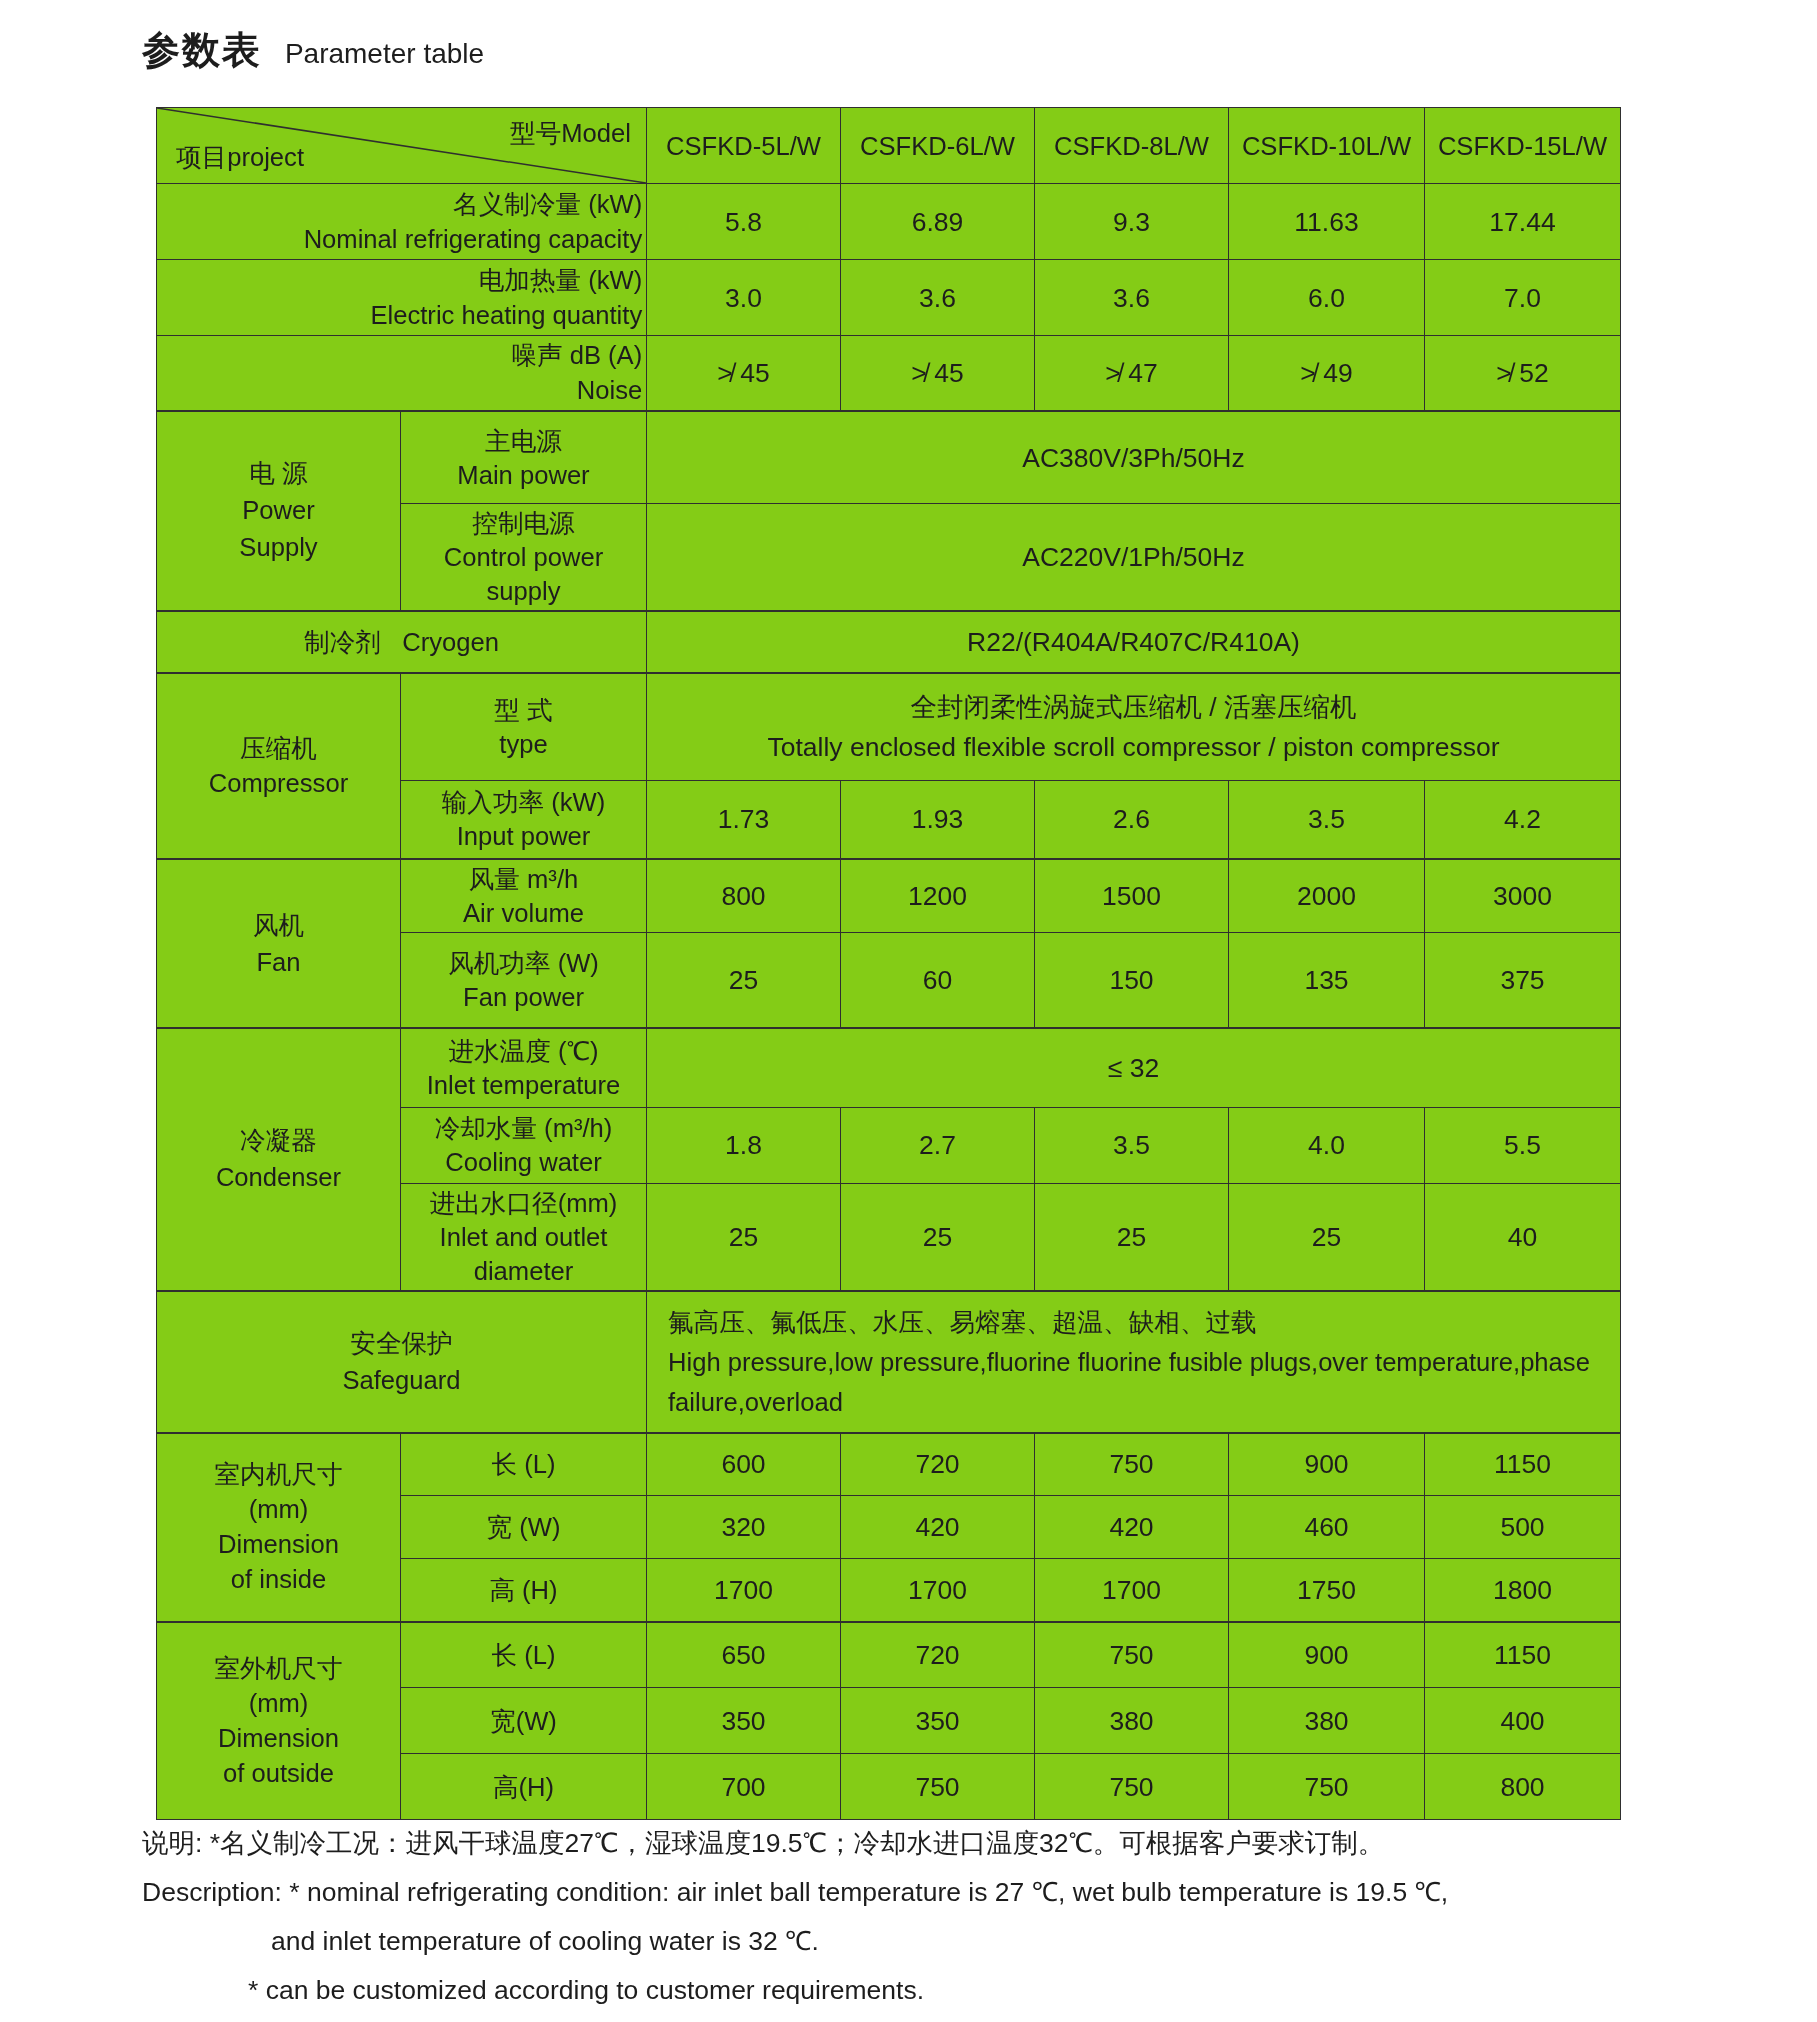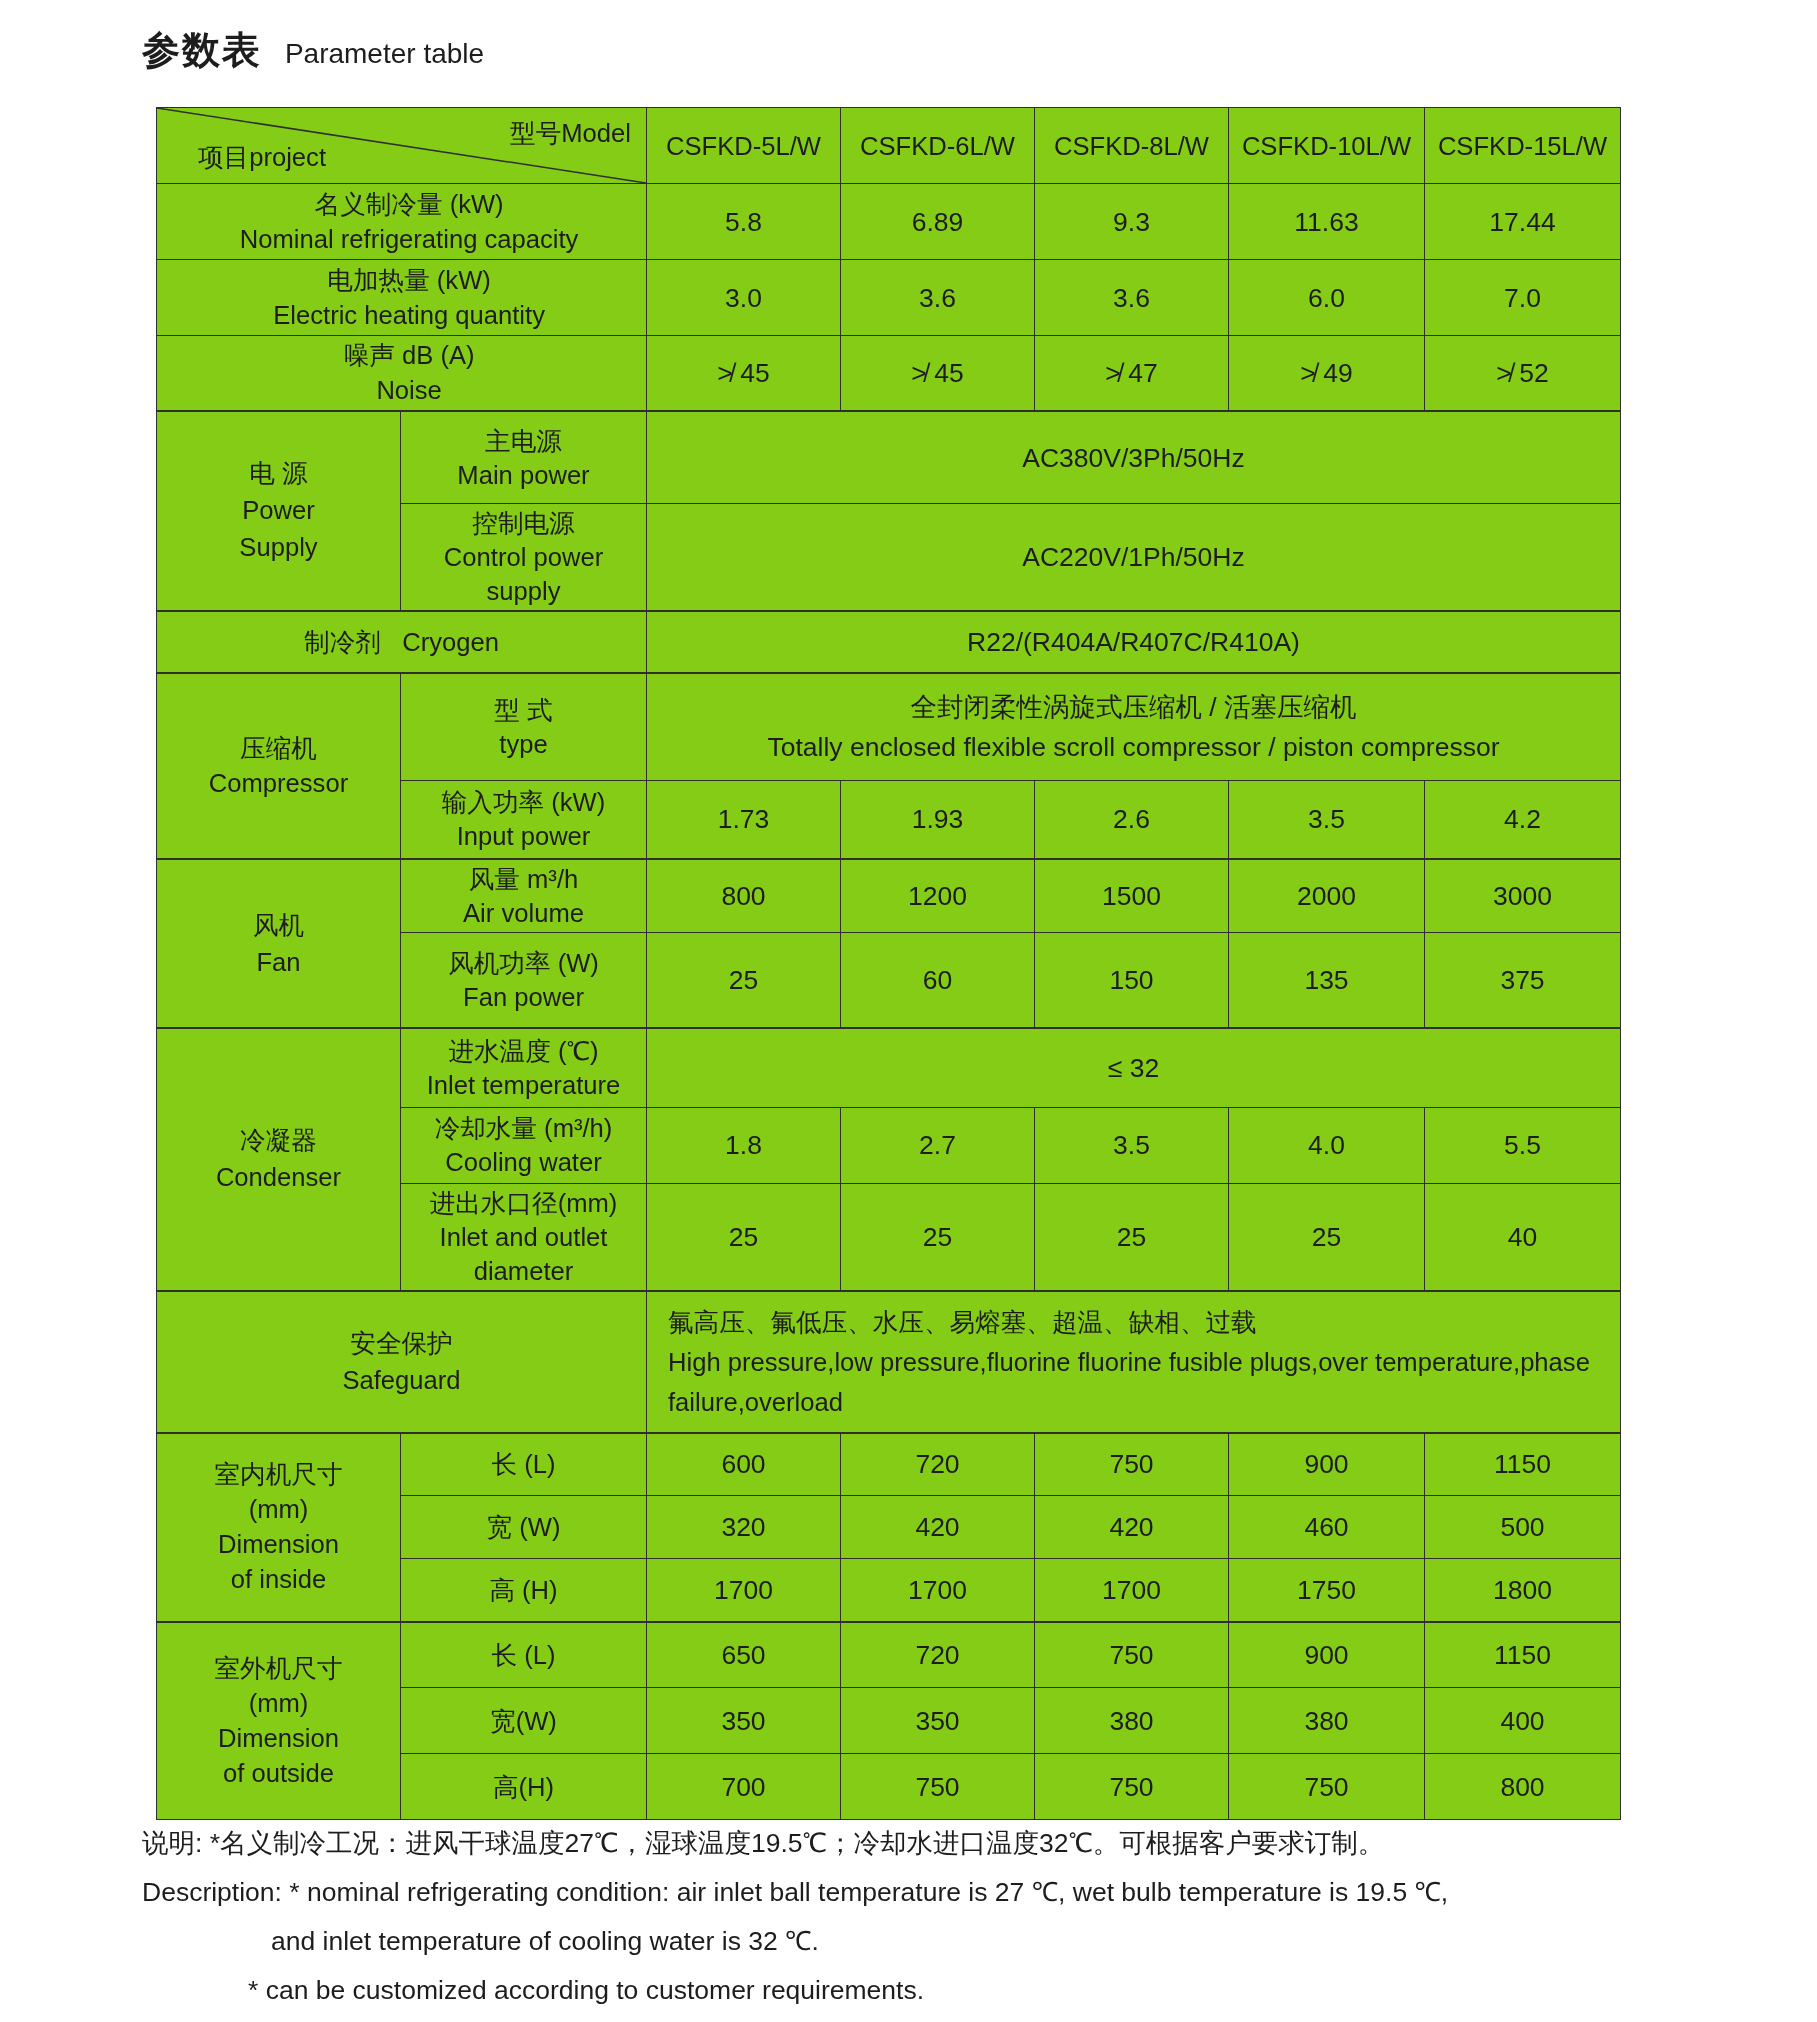--- a/index.html
+++ b/index.html
@@ -24,25 +24,25 @@
     font-size:25.6px; line-height:34px; padding:1.9px 3.8px;
     overflow:hidden;
   }
   tr.sec > td { border-top-width:2.8px; }
 
   
   td.corner { position:relative; padding:0; }
   .diag { position:absolute; left:0; top:0; width:100%; height:100%; display:block; }
   .diag line { stroke:#2f2f2f; stroke-width:1.5; }
   .corner-model { position:absolute; top:7.6px; right:15px; font-size:25.6px; }
-  .corner-project { position:absolute; bottom:9.5px; left:19px; font-size:25.6px;margin-left:22px; }
+  .corner-project { position:absolute; bottom:9.5px; left:19px; font-size:25.6px; }
 
   td.model { font-size:25.6px; }
 
-  td.lbl { text-align:center; padding-left:19px; }
+  td.lbl { text-align:right; padding-left:19px; }
   td.lbl div { line-height:35px; }
 
   td.grp div { line-height:35px; }
   td.grp.gapped div { margin:2px 0; }
 
   td.sub div { line-height:34px; }
 
   td.val { font-size:26.5px; }
   td.val2l div { line-height:40px; }
 

